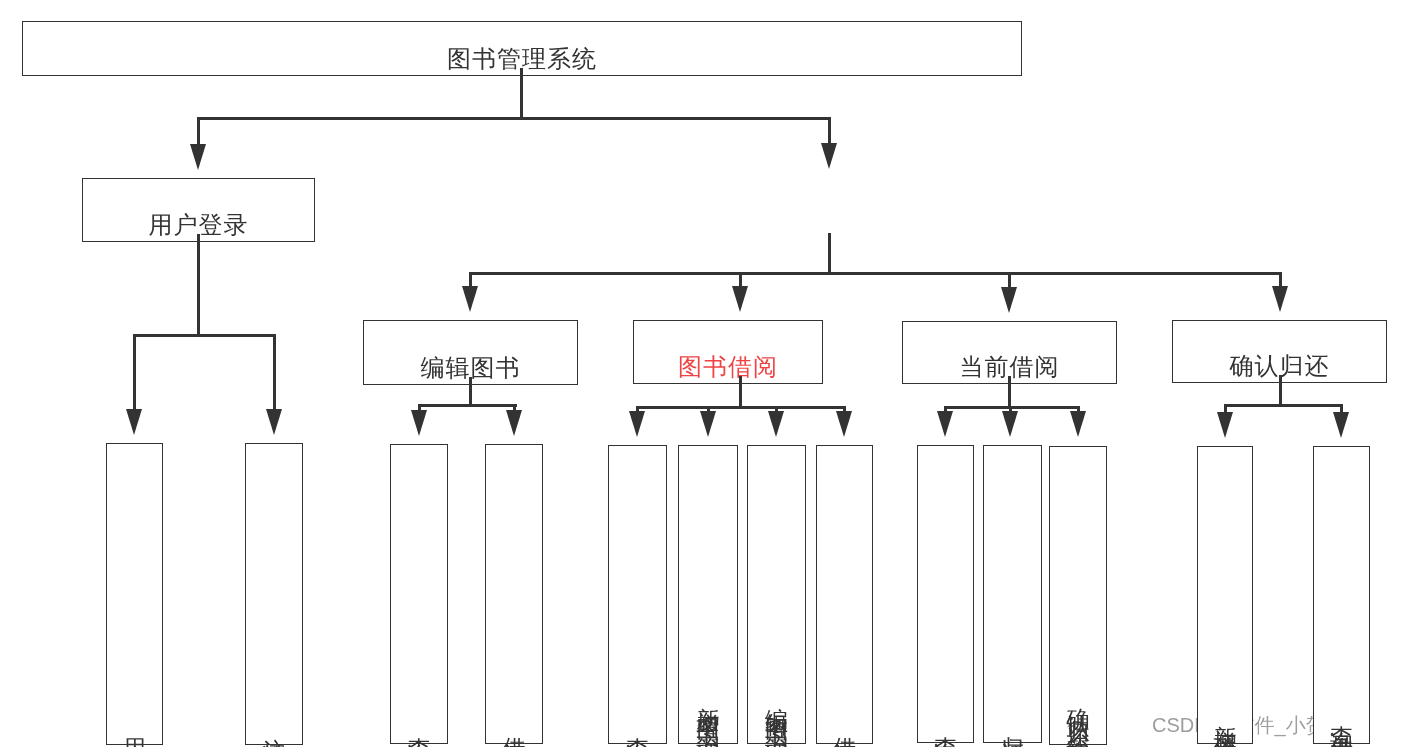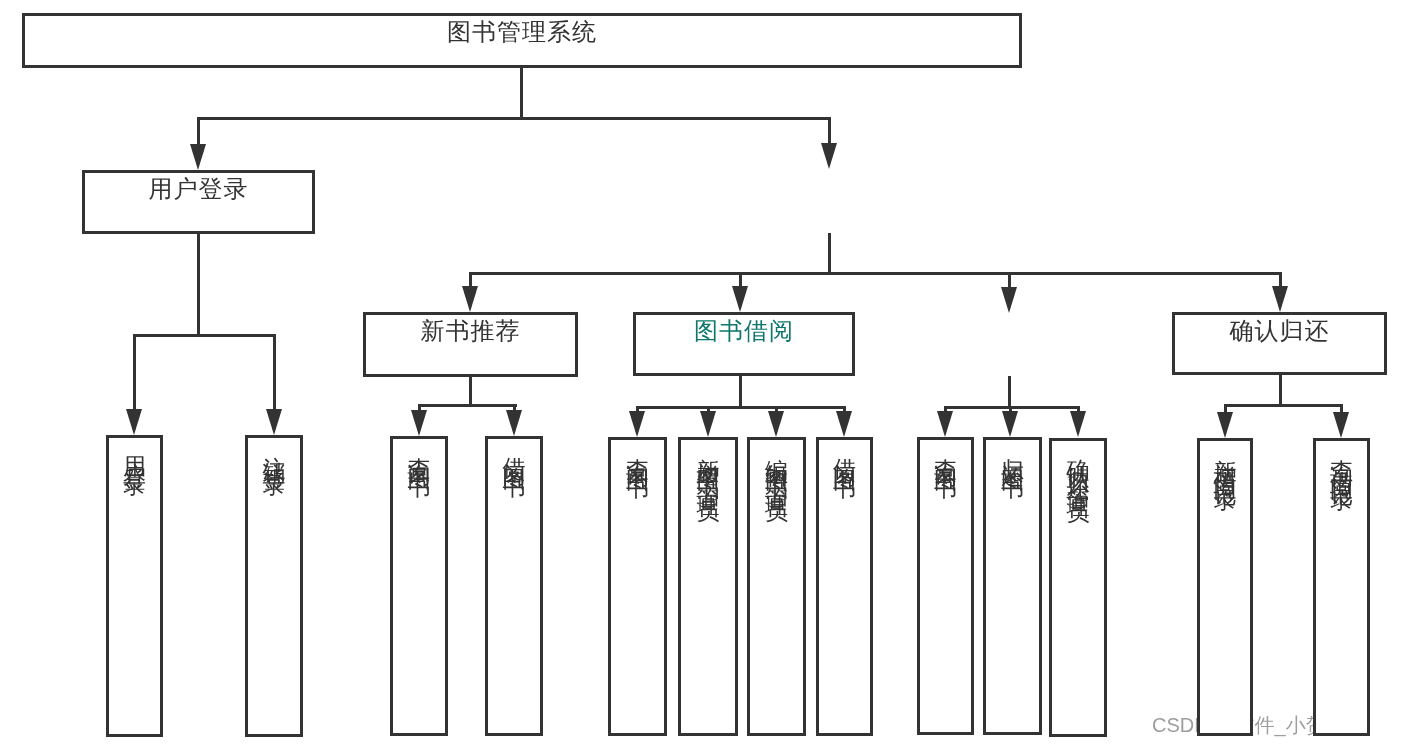--- a/index.html
+++ b/index.html
@@ -10,26 +10,27 @@
     overflow: hidden;
   }
   #canvas {
     position: relative;
     width: 1405px; height: 747px;
     background: #ffffff;
   }
   .node {
     position: absolute;
     box-sizing: border-box;
-    border: 3px solid #84cc16;
+    border: 1px solid #84cc16;
     background: #ffffff;
     display: flex;
-    align-items: flex-start;
+    align-items: flex-end;
     justify-content: center;
     color: #333333;
+    margin-top: 8px;
   }
   .hbox span {
     font-size: 24px;
     letter-spacing: 1px;
     white-space: nowrap;
   }
   .vbox span {
     writing-mode: vertical-rl;
     text-orientation: mixed;
     font-size: 23px;
@@ -67,24 +68,27 @@
     <div class="node hbox" style="left: 82px; top: 170px; width: 233px; height: 64px; border-color: rgb(51, 51, 51); background: rgb(255, 255, 255); color: rgb(51, 51, 51);">
       <span>用户登录</span>
     </div>
     <div class="node vbox" style="left: 106px; top: 435px; width: 57px; height: 302px; border-color: rgb(51, 51, 51); background: rgb(255, 255, 255); color: rgb(51, 51, 51);">
       <span>用户登录</span>
     </div>
     <div class="node vbox" style="left: 245px; top: 435px; width: 58px; height: 302px; border-color: rgb(51, 51, 51); background: rgb(255, 255, 255); color: rgb(51, 51, 51);">
       <span>注销登录</span>
     </div>
     <div class="node hbox" style="left: 363px; top: 312px; width: 215px; height: 65px; border-color: rgb(51, 51, 51); background: rgb(255, 255, 255); color: rgb(51, 51, 51);">
-      <span>新书推荐</span>
+      <span>编辑图书</span>
     </div>
-    <div class="node hbox" style="left: 633px; top: 312px; width: 222px; height: 64px; border-color: rgb(51, 51, 51); background: rgb(255, 255, 255); color: #0f766e;">
+    <div class="node hbox" style="left: 633px; top: 312px; width: 190px; height: 64px; border-color: rgb(51, 51, 51); background: rgb(255, 255, 255); color: #ef4444;">
       <span>图书借阅</span>
+    </div>
+    <div class="node hbox" style="left: 902px; top: 313px; width: 215px; height: 63px; border-color: rgb(51, 51, 51); background: rgb(255, 255, 255); color: rgb(51, 51, 51);">
+      <span>当前借阅</span>
     </div>
     <div class="node hbox" style="left: 1172px; top: 312px; width: 215px; height: 63px; border-color: rgb(51, 51, 51); background: rgb(255, 255, 255); color: rgb(51, 51, 51);">
       <span>确认归还</span>
     </div>
     <div class="node vbox" style="left: 390px; top: 436px; width: 58px; height: 300px; border-color: rgb(51, 51, 51); background: rgb(255, 255, 255); color: rgb(51, 51, 51);">
       <span>查询图书</span>
     </div>
     <div class="node vbox" style="left: 485px; top: 436px; width: 58px; height: 300px; border-color: rgb(51, 51, 51); background: rgb(255, 255, 255); color: rgb(51, 51, 51);">
       <span>借阅图书</span>
     </div>

